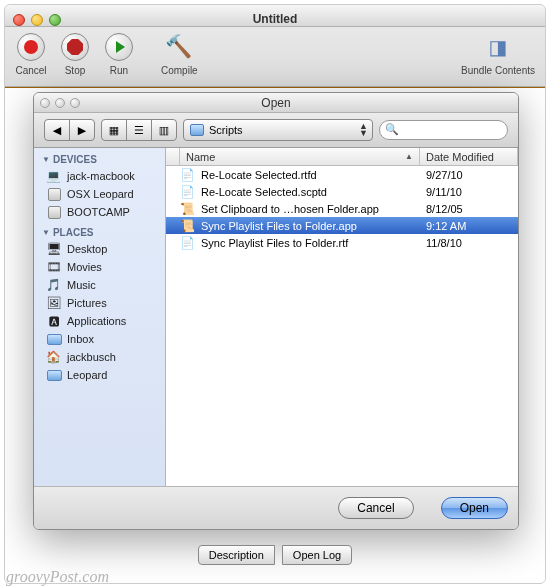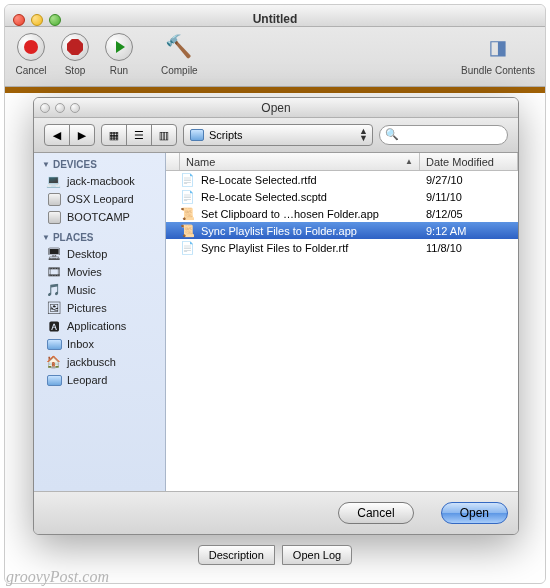--- a/index.html
+++ b/index.html
@@ -52,21 +52,21 @@
   .tbtn .lbl { font-size: 10px; color:#444; }
   .circle-btn { width: 28px; height: 28px; border-radius: 50%; background: radial-gradient(circle at 30% 30%, #fff, #ccc); border: 1px solid #888; display:flex;align-items:center;justify-content:center; }
   .tri-play { width:0;height:0;border-left:9px solid #1e8e1e;border-top:6px solid transparent;border-bottom:6px solid transparent;margin-left:2px;}
   .tri-rec { width:14px;height:14px;border-radius:50%;background:#d22; }
   .octo { width:16px;height:16px;background:#b22;clip-path: polygon(30% 0,70% 0,100% 30%,100% 70%,70% 100%,30% 100%,0 70%,0 30%); }
   .hammer { font-size:22px; }
   .toolbar .spacer { flex:1; }
   .main-body {
     flex:1;
     background:#fff;
-    border-top:6px solid #a16207;
+    border-top:1px solid #a16207;
     position:relative;
   }
   .open-dialog {
     position:absolute;
     left: 28px;
     top: 4px;
     width: 486px;
     height: 438px;
     border: 1px solid #8a8a8a;
     border-radius: 6px;

